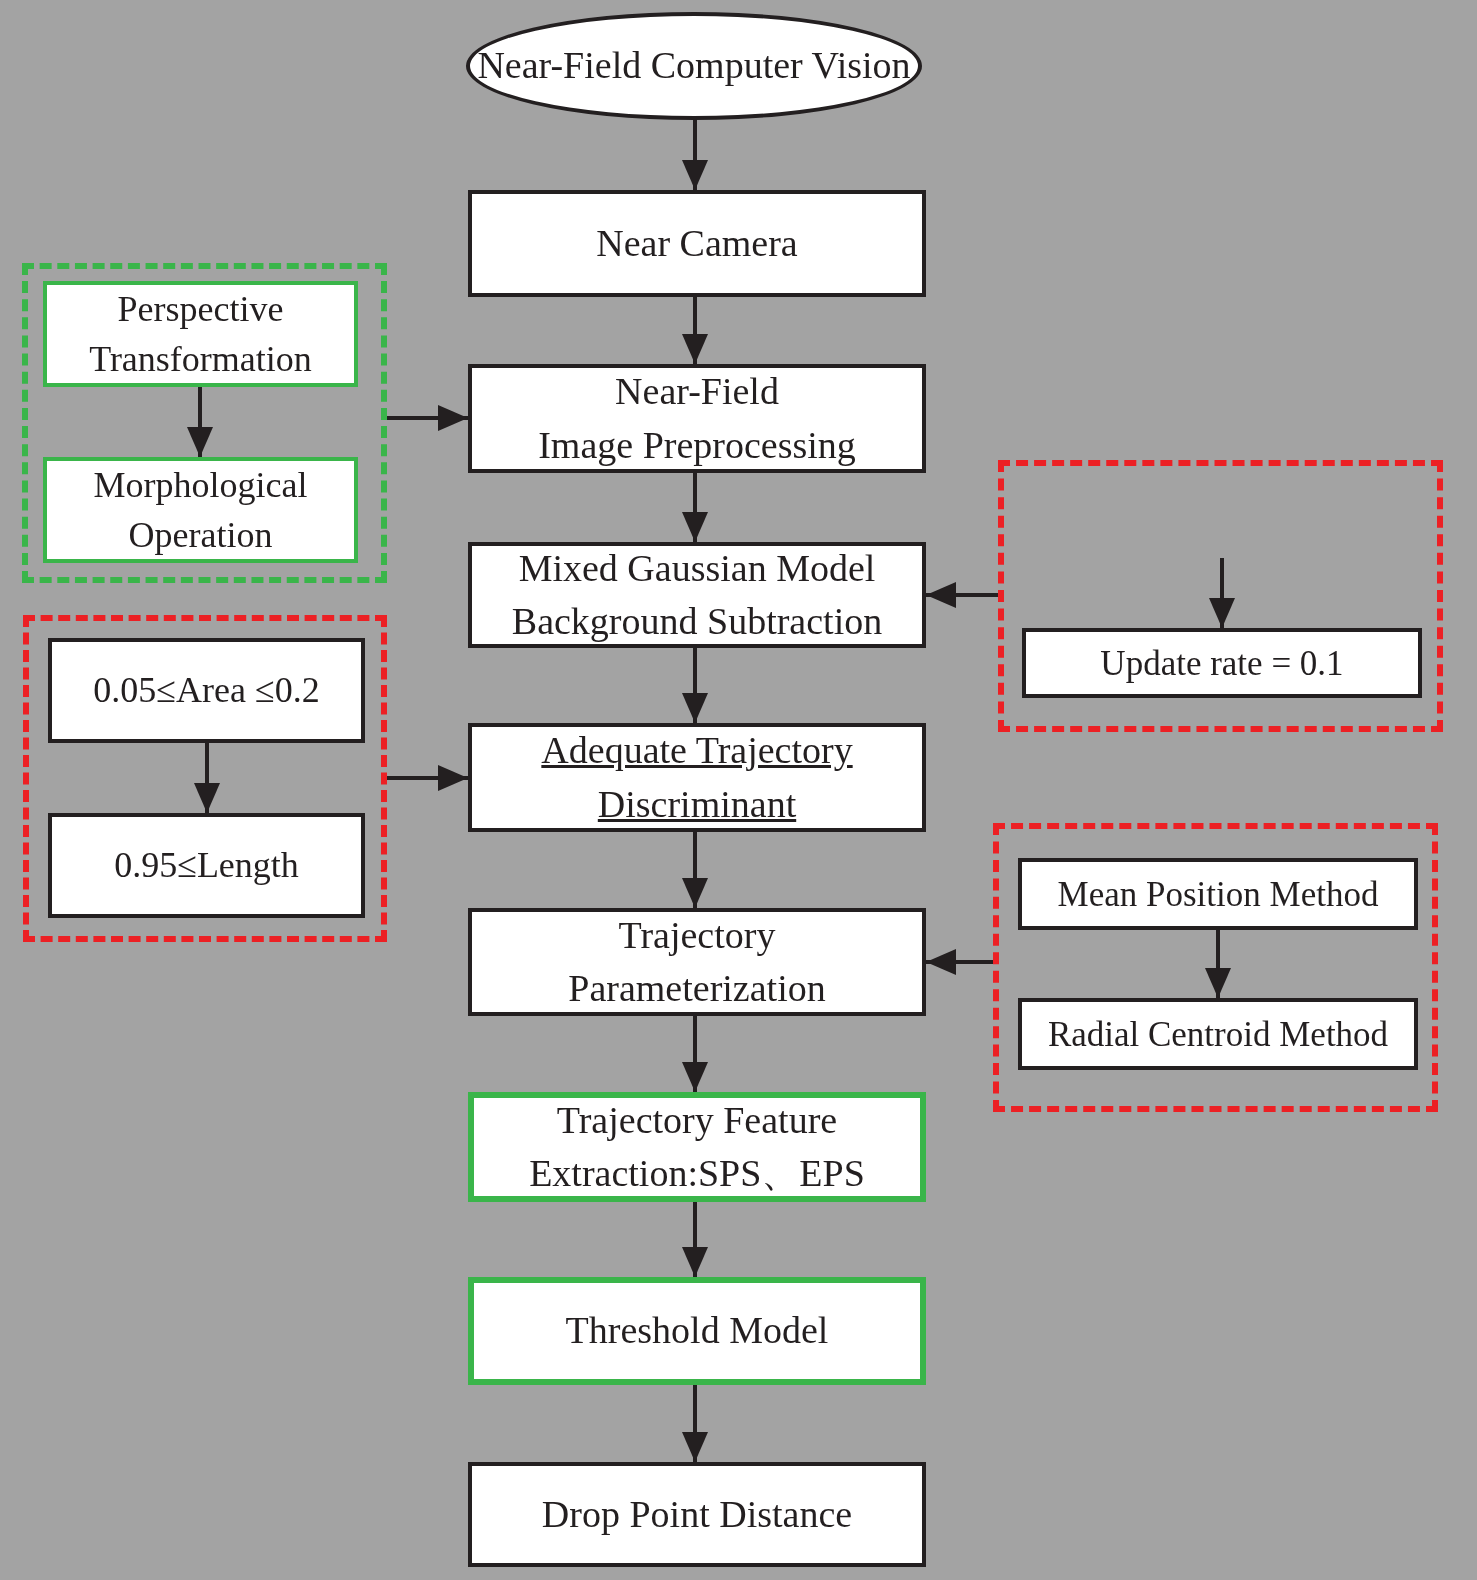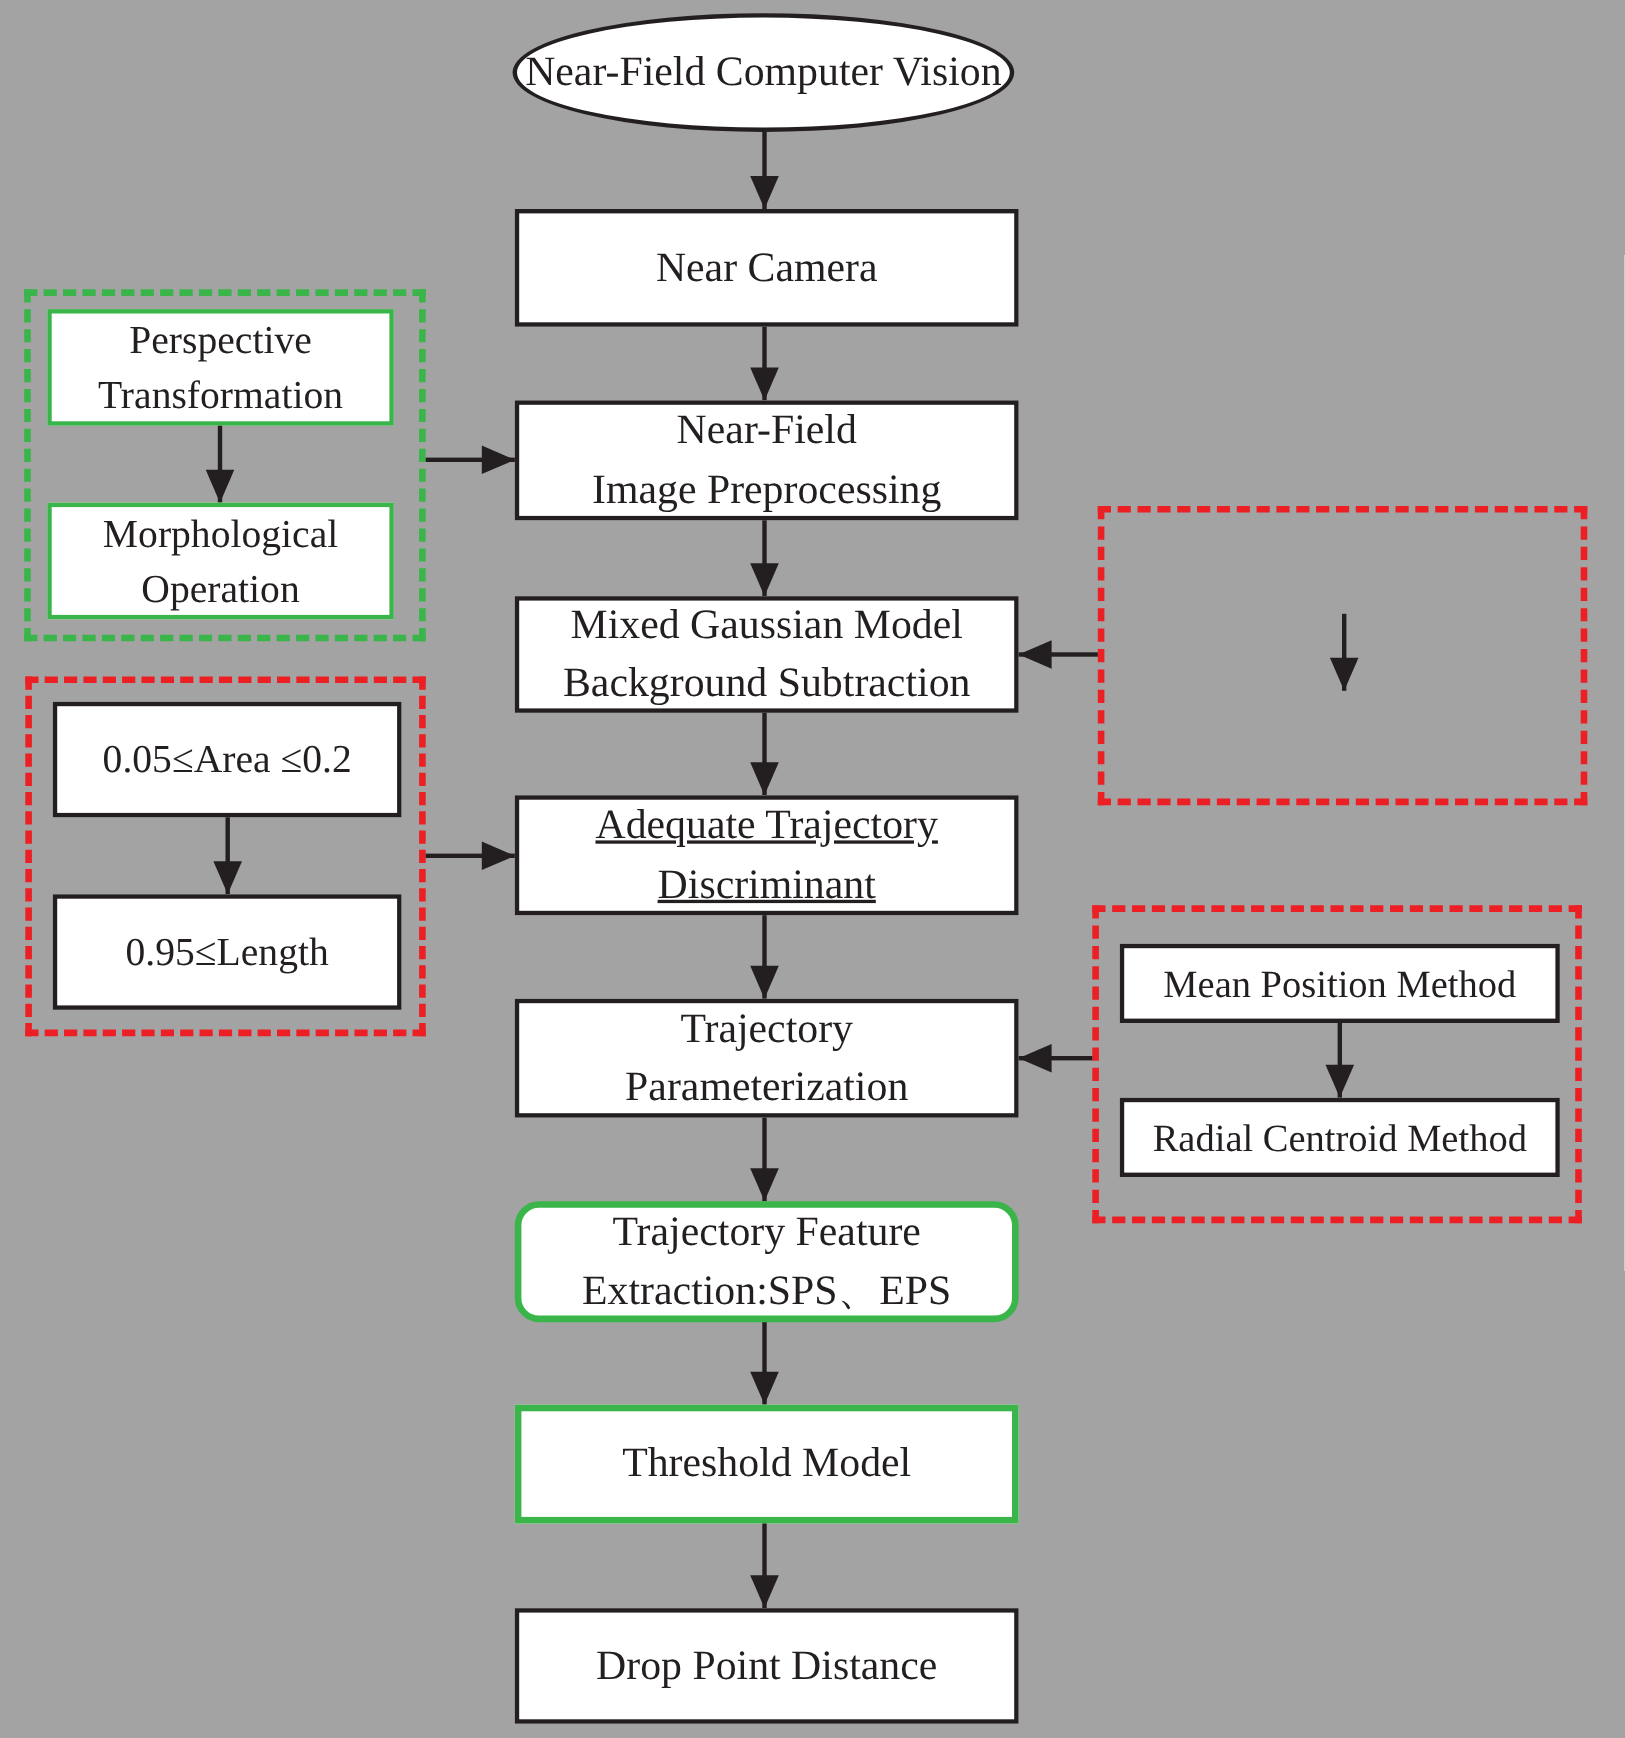--- a/index.html
+++ b/index.html
@@ -73,21 +73,21 @@
   <div class="node" style="left:468px; top:723px; width:458px; height:109px;text-decoration:underline;">Adequate Trajectory
 Discriminant</div>
 
   <div class="arr arr-v" style="left:693px; top:832px; height:76px;"></div>
 
   <div class="node" style="left:468px; top:908px; width:458px; height:108px;">Trajectory
 Parameterization</div>
 
   <div class="arr arr-v" style="left:693px; top:1016px; height:76px;"></div>
 
-  <div class="node green-border" style="left:468px; top:1092px; width:458px; height:110px;border-radius:22px;">Trajectory Feature
+  <div class="node green-border" style="left:468px; top:1092px; width:458px; height:110px;">Trajectory Feature
 Extraction:SPS、EPS</div>
 
   <div class="arr arr-v" style="left:693px; top:1202px; height:75px;"></div>
 
   <div class="node green-border" style="left:468px; top:1277px; width:458px; height:108px;">Threshold Model</div>
 
   <div class="arr arr-v" style="left:693px; top:1385px; height:77px;"></div>
 
   <div class="node" style="left:468px; top:1462px; width:458px; height:105px;">Drop Point Distance</div>
 
@@ -100,20 +100,21 @@
   <div class="arr arr-h arr-h-r" style="left:387px; top:416px; width:81px;"></div>
 
   <div class="group dash-red" style="left:23px; top:615px; width:364px; height:327px;"></div>
   <div class="node side-node" style="left:48px; top:638px; width:317px; height:105px;">0.05≤Area ≤0.2</div>
   <div class="arr arr-v" style="left:205px; top:743px; height:70px;"></div>
   <div class="node side-node" style="left:48px; top:813px; width:317px; height:105px;">0.95≤Length</div>
   <div class="arr arr-h arr-h-r" style="left:387px; top:776px; width:81px;"></div>
 
   <div class="group dash-red" style="left:998px; top:460px; width:445px; height:272px;"></div>
   <div class="arr arr-v" style="left:1220px; top:558px; height:70px;"></div>
+  <div class="node param-node" style="left:1022px; top:628px; width:400px; height:70px;">Update rate = 0.1</div>
   <div class="arr arr-h arr-h-l" style="left:926px; top:593px; width:72px;"></div>
 
   <div class="group dash-red" style="left:993px; top:823px; width:445px; height:289px;"></div>
   <div class="node param-node" style="left:1018px; top:858px; width:400px; height:72px;">Mean Position Method</div>
   <div class="arr arr-v" style="left:1216px; top:930px; height:68px;"></div>
   <div class="node param-node" style="left:1018px; top:998px; width:400px; height:72px;">Radial Centroid Method</div>
   <div class="arr arr-h arr-h-l" style="left:926px; top:960px; width:67px;"></div>
 
 </div>
 

